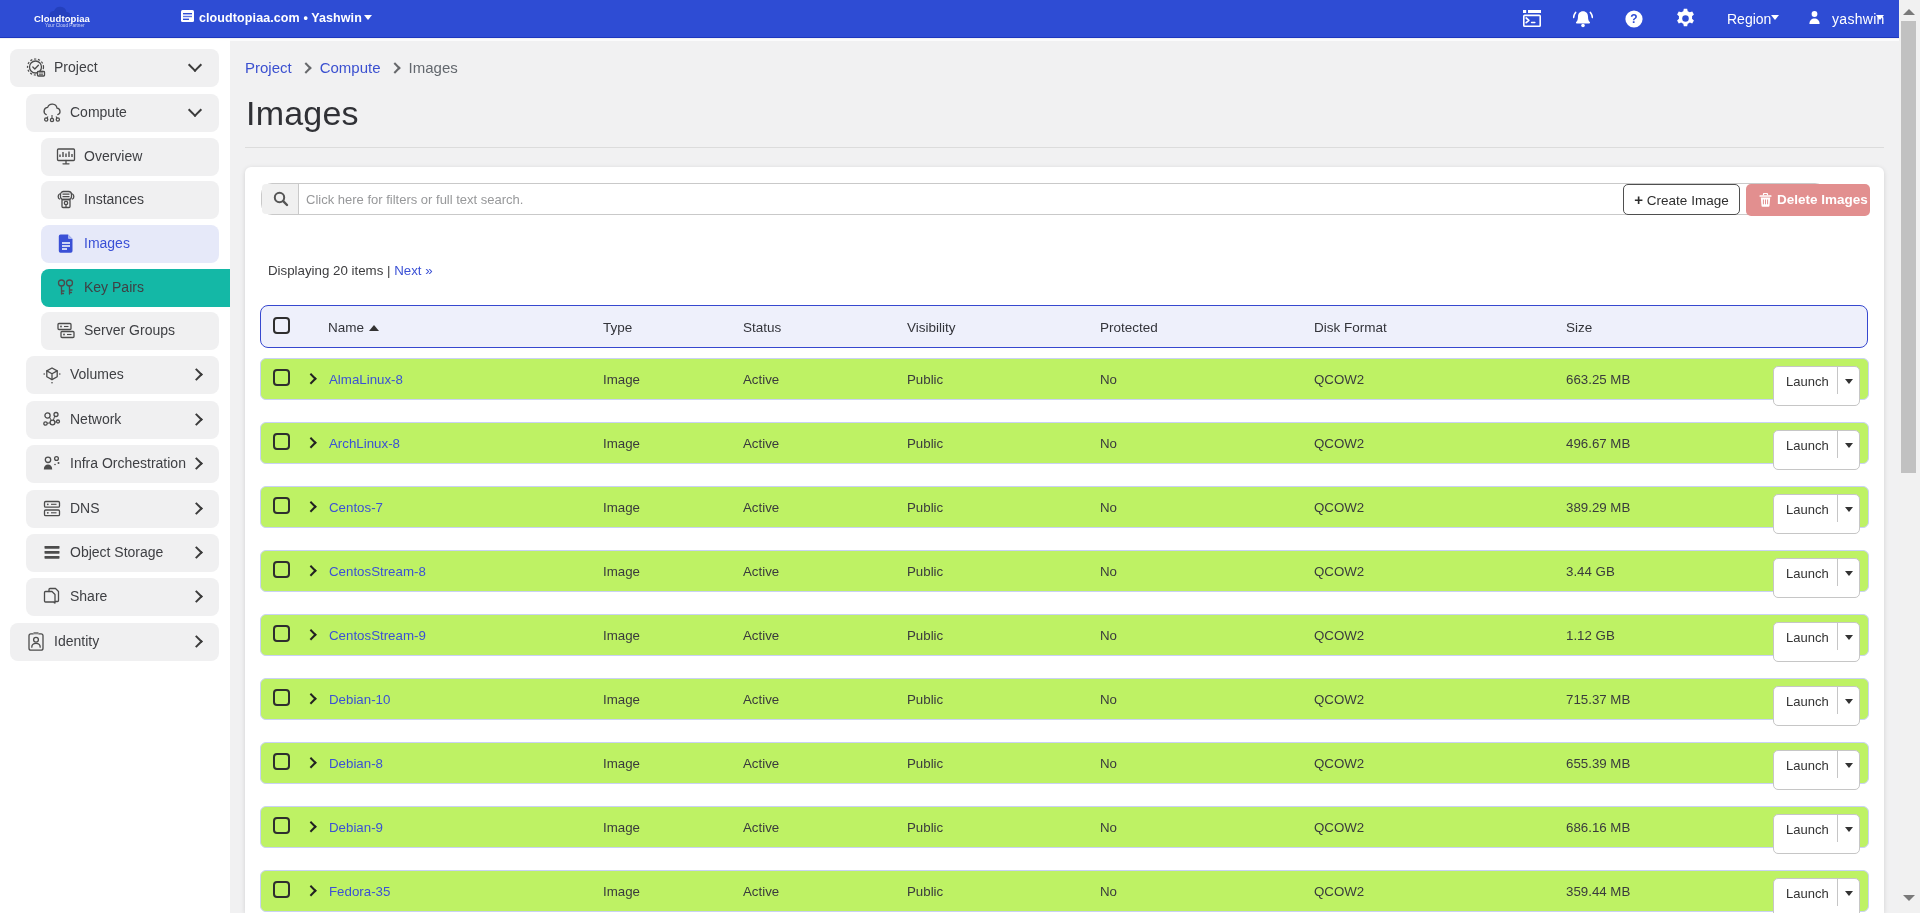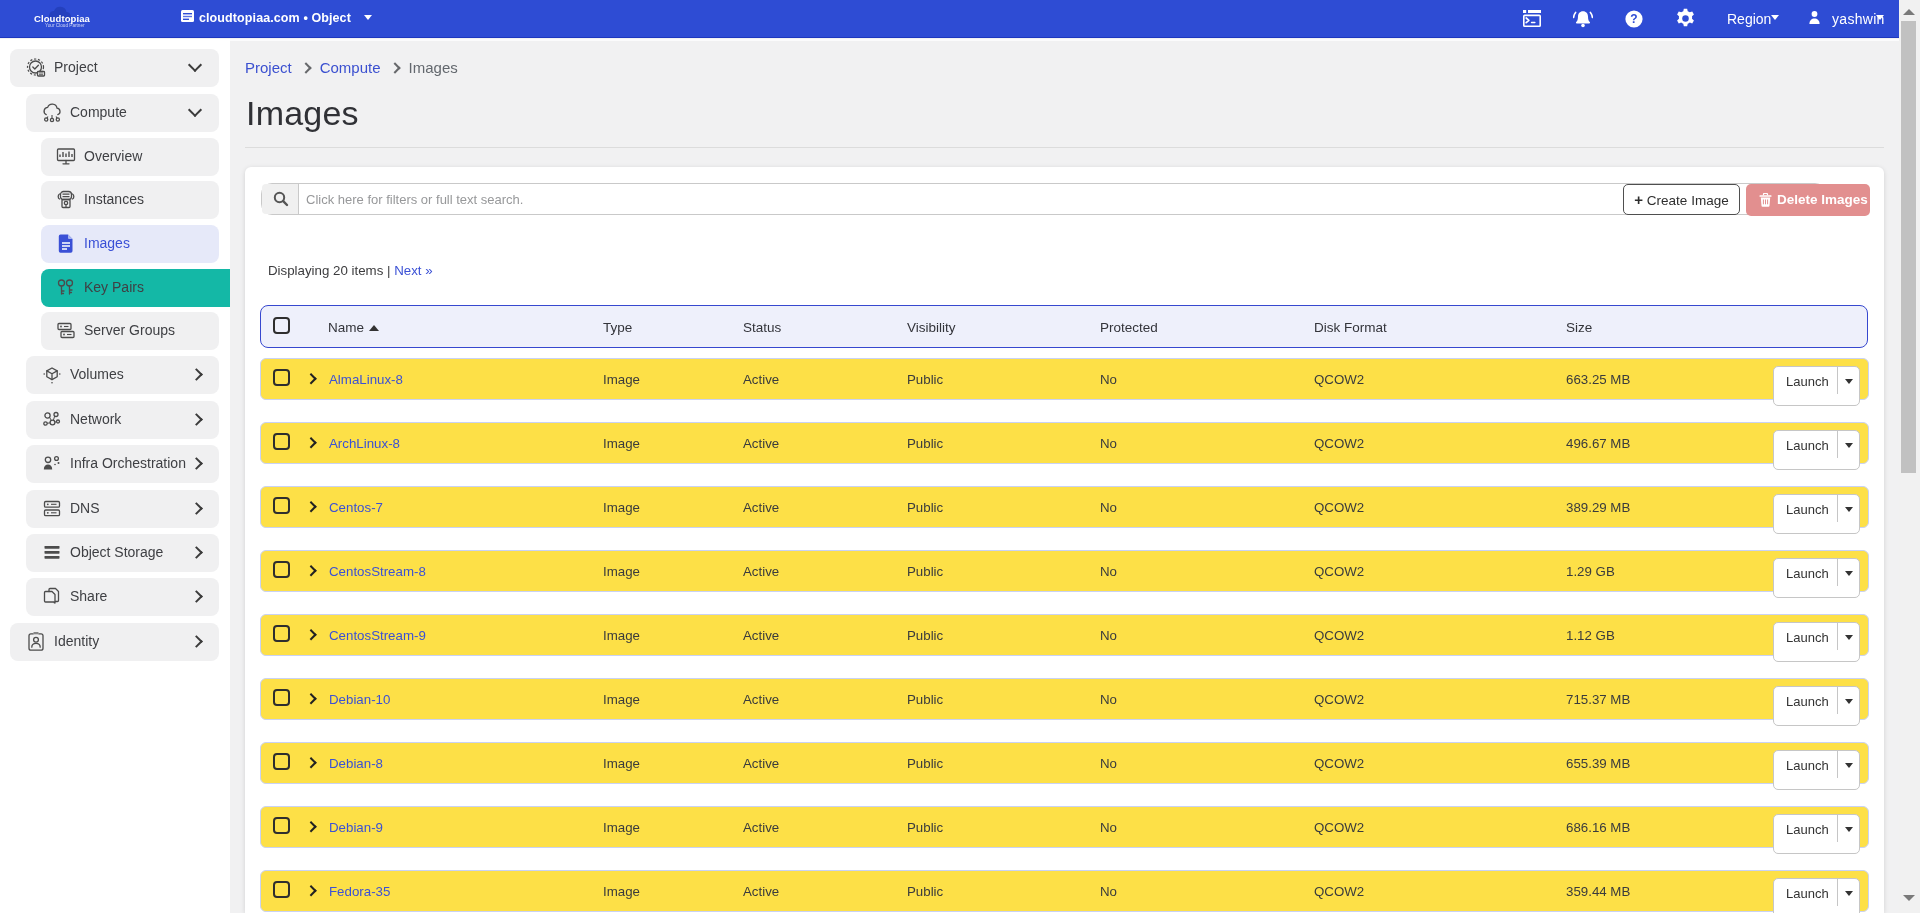--- a/index.html
+++ b/index.html
@@ -40,21 +40,21 @@
 #searchph { position:absolute; left:44px; top:8px; font-size:13px; color:#97989a; }
 #searchx { position:absolute; right:11px; top:8px; font-size:12.5px; color:#555; font-weight:bold; }
 #btn-create { position:absolute; left:1378px; top:17px; width:117px; height:31px; background:#fff; border:1px solid #4f4f4f; border-radius:5px; font-size:13.5px; color:#2e2e2e; text-align:center; line-height:29px; }
 #btn-delete { position:absolute; left:1501px; top:17px; width:124px; height:32px; background:#e28f8f; border-radius:5px; font-size:13.5px; color:#fff; font-weight:bold; text-align:center; line-height:32px; }
 
 #displaying { position:absolute; left:23px; top:96px; font-size:13.3px; color:#3c3c3e; }
 #displaying a { color:#3b51d5; text-decoration:none; }
 
 
 #thead { position:absolute; left:15px; top:138px; width:1608px; height:43px; background:#eef0fb; border:1.5px solid #3748cf; border-radius:8px; }
-.row { position:absolute; left:15px; width:1609px; height:42px; background:#fde047; border:1px solid #c9d2f4; border-radius:6px; }
+.row { position:absolute; left:15px; width:1609px; height:42px; background:#bef264; border:1px solid #c9d2f4; border-radius:6px; }
 .cell { position:absolute; font-size:13.3px; color:#3a3b3d; top:13px; }
 .hcell { position:absolute; font-size:13.5px; color:#33343a; top:14px; }
 .cb { position:absolute; left:12px; width:17px; height:17px; border:2px solid #2e2e2e; border-radius:4px; background:transparent; }
 .rchev { position:absolute; left:46px; top:16px; width:7.5px; height:7.5px; border-right:2.3px solid #222; border-bottom:2.3px solid #222; transform:rotate(-45deg); }
 .name { left:68px; color:#3b51d5; }
 .c-type { left:342px; } .c-status { left:482px; } .c-vis { left:646px; }
 .c-prot { left:839px; } .c-disk { left:1053px; } .c-size { left:1305px; }
 .launch { position:absolute; left:1512px; top:7px; width:87px; height:40px; border:1px solid #c6c6c6; border-radius:5px; background:#fff; }
 .launch .ltxt { position:absolute; left:12px; top:7px; font-size:13px; color:#333; }
 .launch .lsep { position:absolute; left:63px; top:0; width:1px; height:27px; background:#c6c6c6; }
@@ -69,21 +69,21 @@
     <path d="M6 16 a5 5 0 0 1 3-9 a6.5 6.5 0 0 1 12.5 1 a5 5 0 0 1 2.5 9 z" fill="#2440bd"></path>
   </svg>
   <div class="wtxt" style="left:34px; top:13px; font-weight:bold; font-size:9.5px; letter-spacing:0.1px;">Cloudtopiaa</div>
   <div class="wtxt" style="left:45px; top:23px; font-size:9px; opacity:0.75; transform:scale(0.52); transform-origin:left top;">Your Cloud Partner</div>
   <svg class="abs" style="left:181px; top:10px;" width="13" height="12" viewBox="0 0 13 12">
     <rect x="0" y="0" width="13" height="12" rx="1.5" fill="#fff"></rect>
     <rect x="2" y="3" width="9" height="1.4" fill="#2e4cd4"></rect>
     <rect x="2" y="5.8" width="9" height="1.4" fill="#5a74e8"></rect>
     <rect x="2" y="8.6" width="6" height="1.4" fill="#2e4cd4"></rect>
   </svg>
-  <div class="wtxt" style="left:199px; top:11px; font-weight:bold; font-size:12.5px; letter-spacing:0.1px;">cloudtopiaa.com • Object</div>
+  <div class="wtxt" style="left:199px; top:11px; font-weight:bold; font-size:12.5px; letter-spacing:0.1px;">cloudtopiaa.com • Yashwin</div>
   <div class="abs" style="left:364px; top:15px; width:0; height:0; border-left:4.5px solid transparent; border-right:4.5px solid transparent; border-top:5.5px solid #fff;"></div>
 
   <svg class="abs" style="left:1523px; top:10px;" width="18" height="17" viewBox="0 0 18 17">
     <rect x="0" y="0" width="3.2" height="3" fill="#fff"></rect>
     <rect x="5" y="0" width="13" height="3" fill="#fff"></rect>
     <rect x="0.8" y="5.4" width="16.4" height="10.8" rx="0.8" stroke="#fff" stroke-width="1.6" fill="none"></rect>
     <path d="M3.2 8 l2.7 2.3 l-2.7 2.3" stroke="#fff" stroke-width="1.7" fill="none" stroke-linecap="round" stroke-linejoin="round"></path>
     <rect x="7.8" y="11.7" width="4.8" height="1.6" rx="0.8" fill="#fff"></rect>
   </svg>
 
@@ -354,21 +354,21 @@
         </div>
         <div class="row" style="top:383px">
           <div class="cb" style="top:10px;"></div>
           <div class="rchev"></div>
           <div class="cell name">CentosStream-8</div>
           <div class="cell c-type">Image</div>
           <div class="cell c-status">Active</div>
           <div class="cell c-vis">Public</div>
           <div class="cell c-prot">No</div>
           <div class="cell c-disk">QCOW2</div>
-          <div class="cell c-size">1.29 GB</div>
+          <div class="cell c-size">3.44 GB</div>
           <div class="launch">
             <div class="ltxt">Launch</div>
             <div class="lsep"></div>
             <div class="lcaret"></div>
           </div>
         </div>
         <div class="row" style="top:447px">
           <div class="cb" style="top:10px;"></div>
           <div class="rchev"></div>
           <div class="cell name">CentosStream-9</div>

